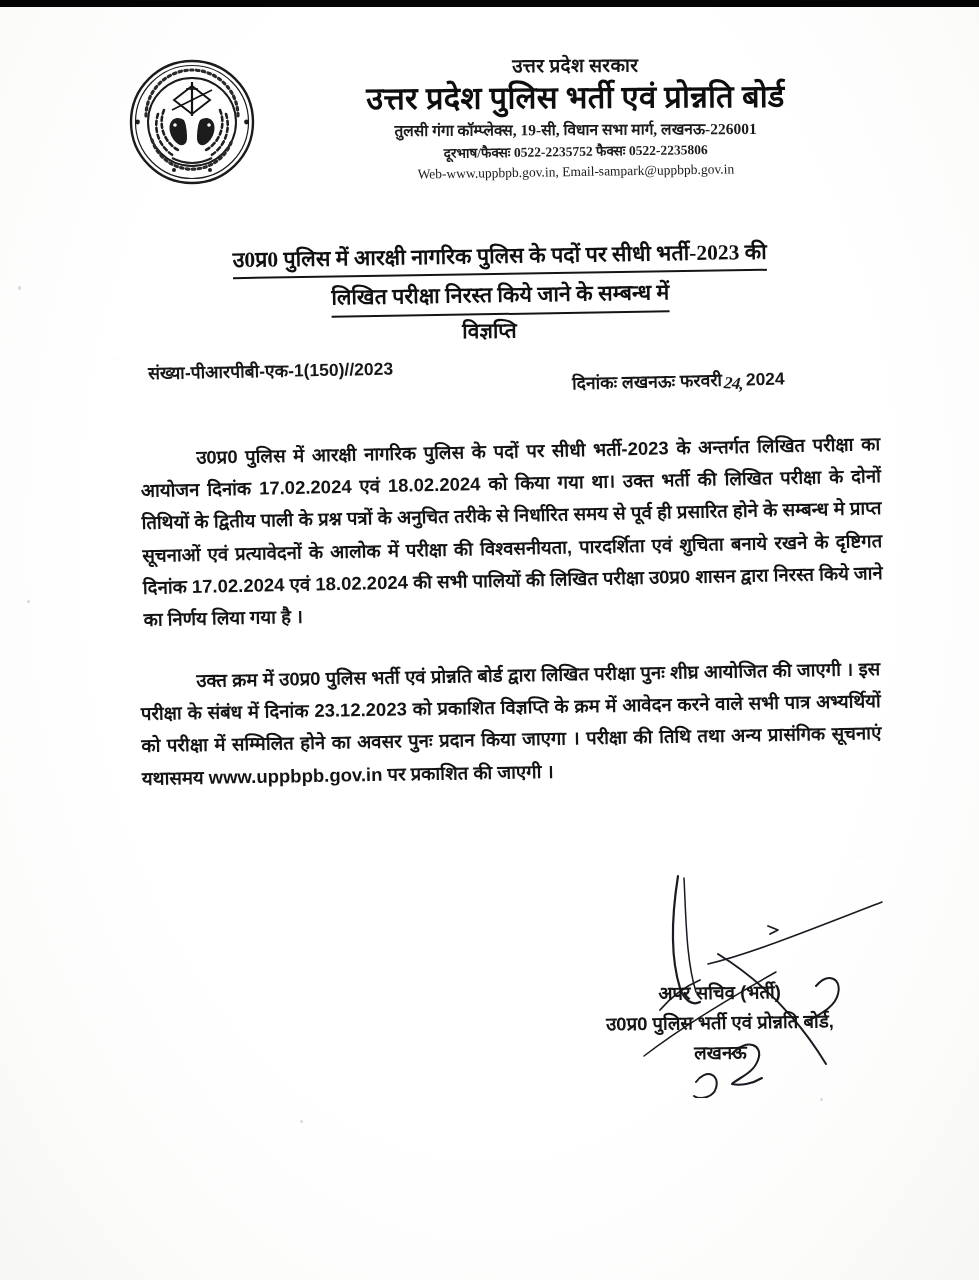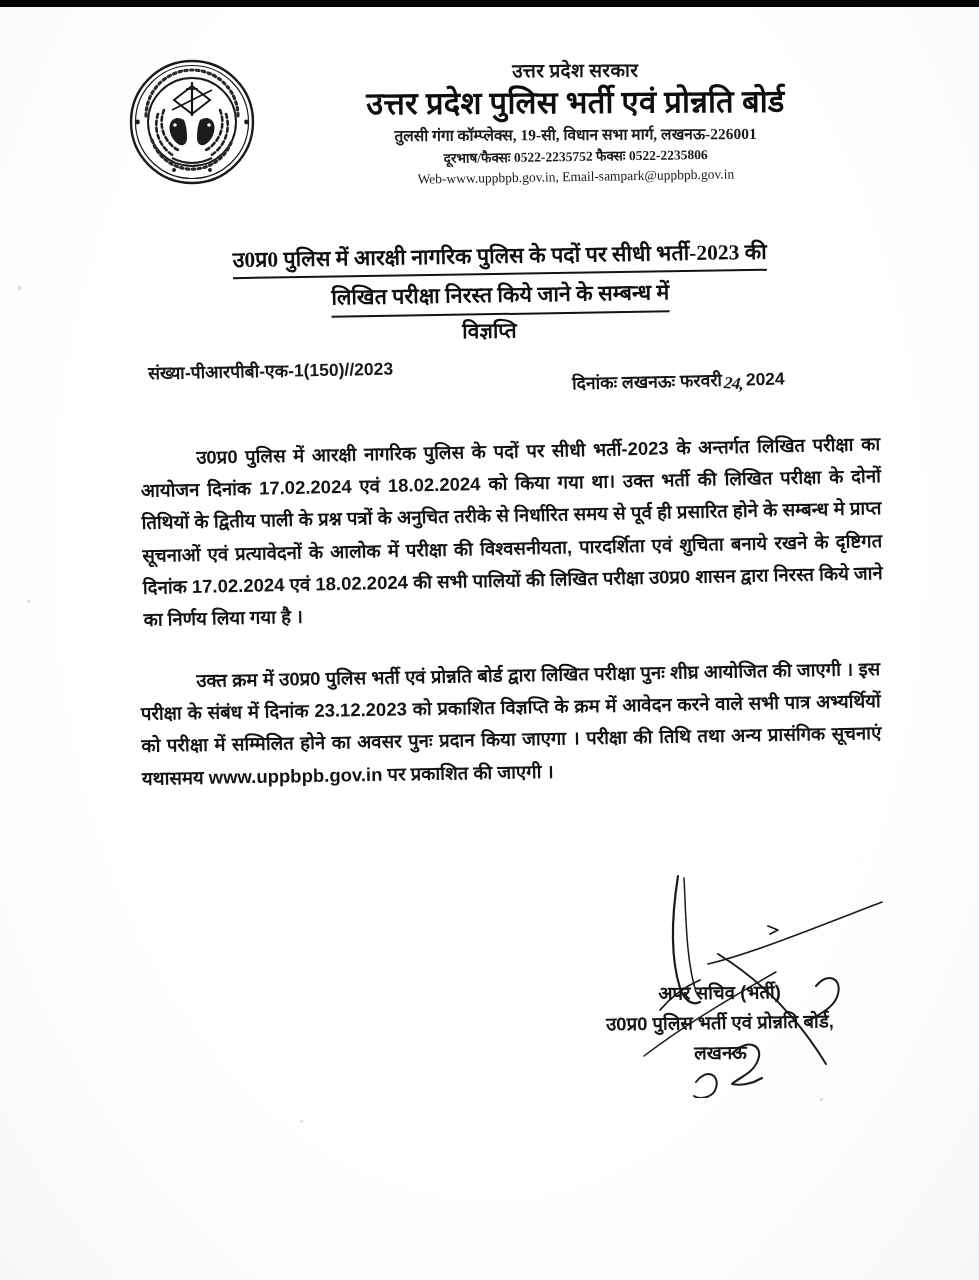--- a/index.html
+++ b/index.html
@@ -28,21 +28,21 @@
       radial-gradient(circle at 88% 67%, rgba(0,0,0,.04) 0 1px, transparent 1.6px),
       radial-gradient(circle at 31% 88%, rgba(0,0,0,.035) 0 1px, transparent 1.4px),
       radial-gradient(circle at 64% 15%, rgba(0,0,0,.03) 0 1px, transparent 1.4px);
   }
 
   .sheet{position:absolute;left:0;top:0;width:979px;height:1280px;}
 
   
   .letterhead{
     position:absolute;left:128px;top:52px;width:740px;
-    display:flex;align-items:flex-end;gap:27px;
+    display:flex;align-items:flex-start;gap:27px;
   }
   .emblem{width:128px;height:128px;flex:0 0 128px;margin-top:6px;}
   .emblem svg{display:block;width:128px;height:128px;}
 
   .head-text{flex:1;text-align:center;padding-top:4px;transform:rotate(-0.35deg);}
   .gov-line{
     font-family:"Liberation Serif","DejaVu Serif",serif;
     font-size:19px;font-weight:700;letter-spacing:.3px;line-height:1.1;
     color:#161616;
   }

